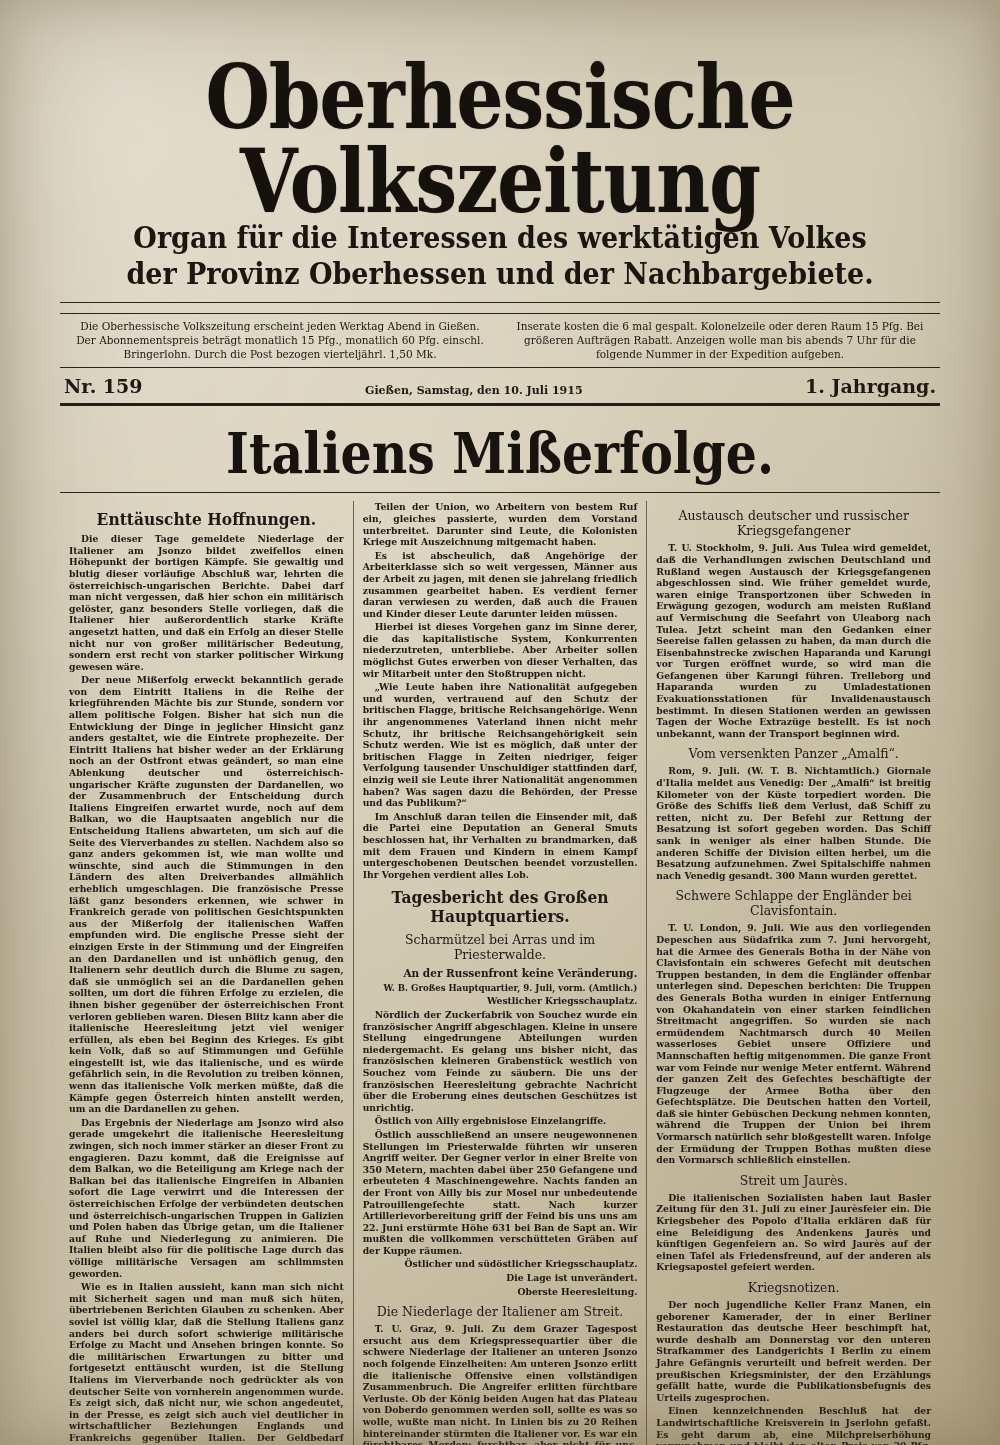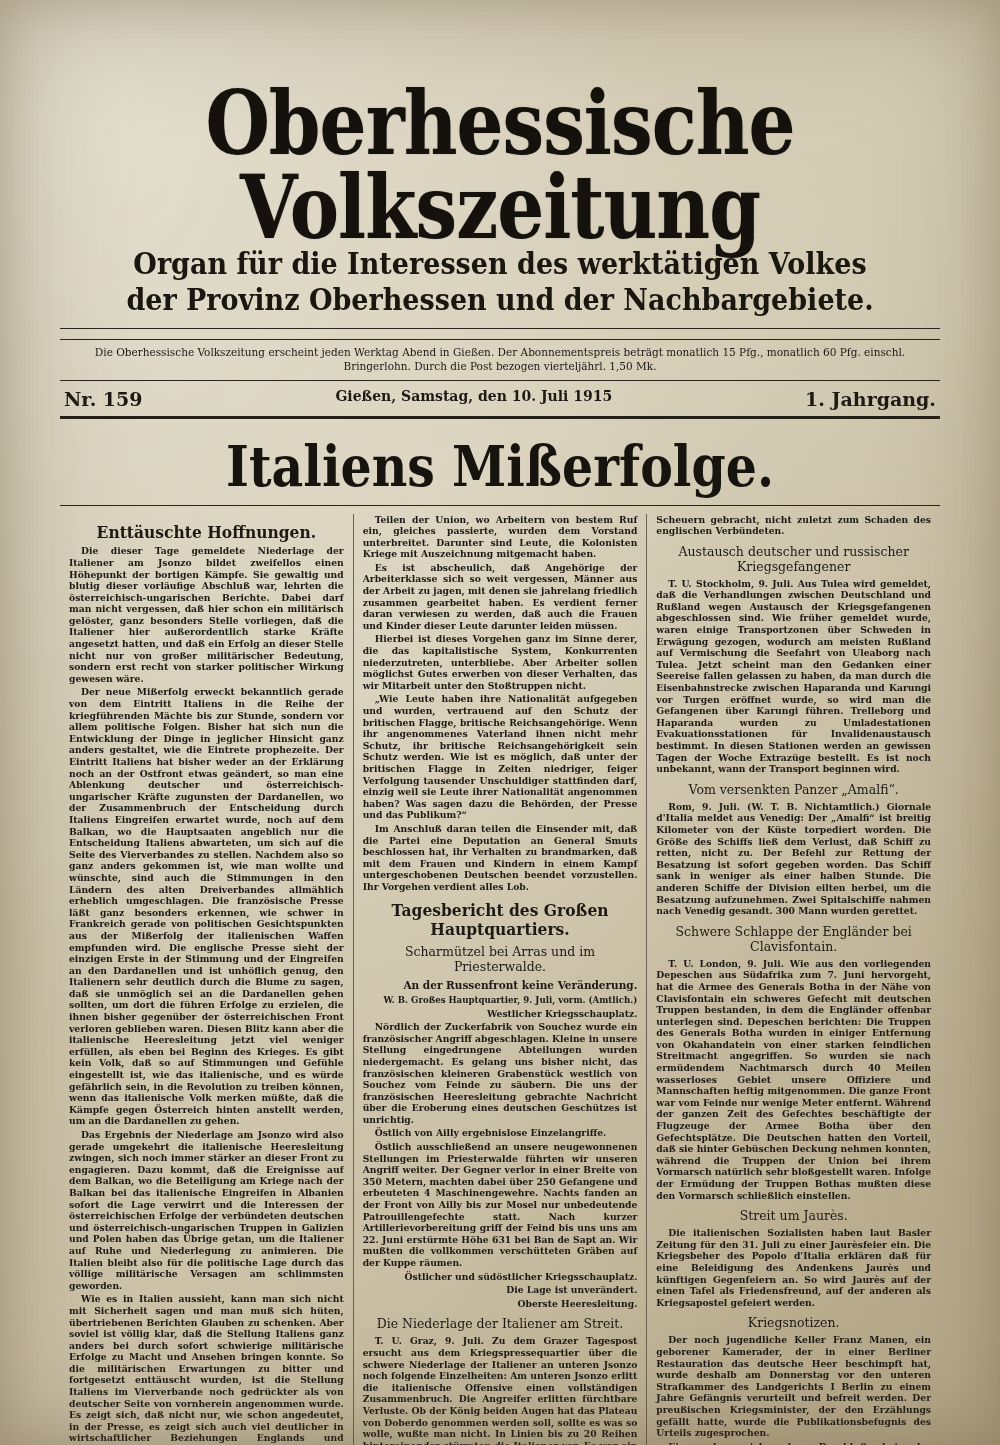--- a/index.html
+++ b/index.html
@@ -23,21 +23,21 @@
   }
   .vignette{
     position:absolute;inset:0;
     box-shadow:inset 0 0 120px rgba(90,72,40,0.35), inset 0 0 40px rgba(90,72,40,0.18);
     pointer-events:none;
   }
   .sheet{position:absolute;inset:0;}
   .content{position:absolute;left:60px;top:0;width:880px;}
 
   
-  .masthead{text-align:center;padding-top:82px;}
+  .masthead{text-align:center;padding-top:56px;}
   .paper-title{
     font-family:"DejaVu Serif", serif;
     font-weight:bold;
     font-size:74px;
     line-height:0.96;
     letter-spacing:-1px;
     color:#15120d;
     transform:scaleY(1.18);
     transform-origin:center top;
     text-shadow:0 0 1px rgba(0,0,0,0.4);
@@ -62,27 +62,27 @@
     font-size:10.5px;
     line-height:1.32;
     text-align:center;
   }
   .info-cell{flex:1;padding:0 10px;}
   .info-cell.mid{flex:0 0 260px;border-left:1px solid #3a3226;border-right:1px solid #3a3226;}
   .info-cell b{font-weight:bold;}
 
   
   .issue-line{
-    display:flex;align-items:flex-start;justify-content:space-between;
+    display:flex;align-items:flex-end;justify-content:space-between;
     padding:7px 4px 6px 4px;
     border-bottom:3px solid #231e16;
     font-weight:bold;
   }
   .issue-no{font-size:19px;}
-  .issue-date{font-size:14px;}
+  .issue-date{font-size:11px;}
   .issue-year{font-size:19px;}
 
   
   .headline{
     text-align:center;
     font-size:49px;
     font-weight:bold;
     transform:scaleY(1.15);
     margin:18px 0 10px 0;
     letter-spacing:0px;
@@ -143,20 +143,21 @@
       <div class="paper-title">Oberhessische Volkszeitung</div>
       <div class="subtitle">
         <div>Organ für die Interessen des werktätigen Volkes</div>
         <div>der Provinz Oberhessen und der Nachbargebiete.</div>
       </div>
       <div class="rule-thin"></div>
     </div>
 
     <div class="info-strip">
       <div class="info-cell">Die Oberhessische Volkszeitung erscheint jeden Werktag Abend in Gießen. Der Abonnementspreis beträgt monatlich 15 Pfg., monatlich 60 Pfg. einschl. Bringerlohn. Durch die Post bezogen vierteljährl. 1,50 Mk.</div>
+      <div class="info-cell">Inserate kosten die 6 mal gespalt. Kolonelzeile oder deren Raum 15 Pfg. Bei größeren Aufträgen Rabatt. Anzeigen wolle man bis abends 7 Uhr für die folgende Nummer in der Expedition aufgeben.</div>
     </div>
 
     <div class="issue-line">
       <div class="issue-no">Nr. 159</div>
       <div class="issue-date">Gießen, Samstag, den 10. Juli 1915</div>
       <div class="issue-year">1. Jahrgang.</div>
     </div>
 
     <div class="headline">Italiens Mißerfolge.</div>
     <div class="headline-rule"></div>
@@ -197,23 +198,20 @@
         </div>
         <div class="art">
           <h3>Die Niederlage der Italiener am Streit.</h3>
           <p>T. U. Graz, 9. Juli. Zu dem Grazer Tagespost ersucht aus dem Kriegspressequartier über die schwere Niederlage der Italiener an unteren Jsonzo noch folgende Einzelheiten: Am unteren Jsonzo erlitt die italienische Offensive einen vollständigen Zusammenbruch. Die Angreifer erlitten fürchtbare Verluste. Ob der König beiden Augen hat das Plateau von Doberdo genommen werden soll, sollte es was so wolle, wußte man nicht. In Linien bis zu 20 Reihen hintereinander stürmten die Italiener vor. Es war ein fürchtbares Morden; furchtbar, aber nicht für uns, wird die Reaktion sein. Zu jenen Tagen wurden zwei feindliche Divisionen auf dem Schlachtfeld geliefert und zwar steht daß die Italiener die ganze 3. Armee zum 25 000 Mann ein, die einen sehr beträchtlichen Teil ihres Bestandes eingebüßt hat.</p>
         </div>
 
       </div>
 
       <div class="col">
         <div class="art">
-          <p class="noind">Scheuern gebracht, nicht zuletzt zum Schaden des englischen Verbündeten.</p>
-        </div>
-        <div class="art">
           <h3>Austausch deutscher und russischer Kriegsgefangener</h3>
           <p>T. U. Stockholm, 9. Juli. Aus Tulea wird gemeldet, daß die Verhandlungen zwischen Deutschland und Rußland wegen Austausch der Kriegsgefangenen abgeschlossen sind. Wie früher gemeldet wurde, waren einige Transportzonen über Schweden in Erwägung gezogen, wodurch am meisten Rußland auf Vermischung die Seefahrt von Uleaborg nach Tulea. Jetzt scheint man den Gedanken einer Seereise fallen gelassen zu haben, da man durch die Eisenbahnstrecke zwischen Haparanda und Karungi vor Turgen eröffnet wurde, so wird man die Gefangenen über Karungi führen. Trelleborg und Haparanda wurden zu Umladestationen Evakuationsstationen für Invalidenaustausch bestimmt. In diesen Stationen werden an gewissen Tagen der Woche Extrazüge bestellt. Es ist noch unbekannt, wann der Transport beginnen wird.</p>
         </div>
         <div class="art">
           <h3>Vom versenkten Panzer „Amalfi“.</h3>
           <p>Rom, 9. Juli. (W. T. B. Nichtamtlich.) Giornale d'Italia meldet aus Venedig: Der „Amalfi“ ist breitig Kilometer von der Küste torpediert worden. Die Größe des Schiffs ließ dem Verlust, daß Schiff zu retten, nicht zu. Der Befehl zur Rettung der Besatzung ist sofort gegeben worden. Das Schiff sank in weniger als einer halben Stunde. Die anderen Schiffe der Division eilten herbei, um die Besatzung aufzunehmen. Zwei Spitalschiffe nahmen nach Venedig gesandt. 300 Mann wurden gerettet.</p>
         </div>
         <div class="art">
           <h3>Schwere Schlappe der Engländer bei Clavisfontain.</h3>
           <p>T. U. London, 9. Juli. Wie aus den vorliegenden Depeschen aus Südafrika zum 7. Juni hervorgeht, hat die Armee des Generals Botha in der Nähe von Clavisfontain ein schweres Gefecht mit deutschen Truppen bestanden, in dem die Engländer offenbar unterlegen sind. Depeschen berichten: Die Truppen des Generals Botha wurden in einiger Entfernung von Okahandatein von einer starken feindlichen Streitmacht angegriffen. So wurden sie nach ermüdendem Nachtmarsch durch 40 Meilen wasserloses Gebiet unsere Offiziere und Mannschaften heftig mitgenommen. Die ganze Front war vom Feinde nur wenige Meter entfernt. Während der ganzen Zeit des Gefechtes beschäftigte der Flugzeuge der Armee Botha über den Gefechtsplätze. Die Deutschen hatten den Vorteil, daß sie hinter Gebüschen Deckung nehmen konnten, während die Truppen der Union bei ihrem Vormarsch natürlich sehr bloßgestellt waren. Infolge der Ermüdung der Truppen Bothas mußten diese den Vormarsch schließlich einstellen.</p>

